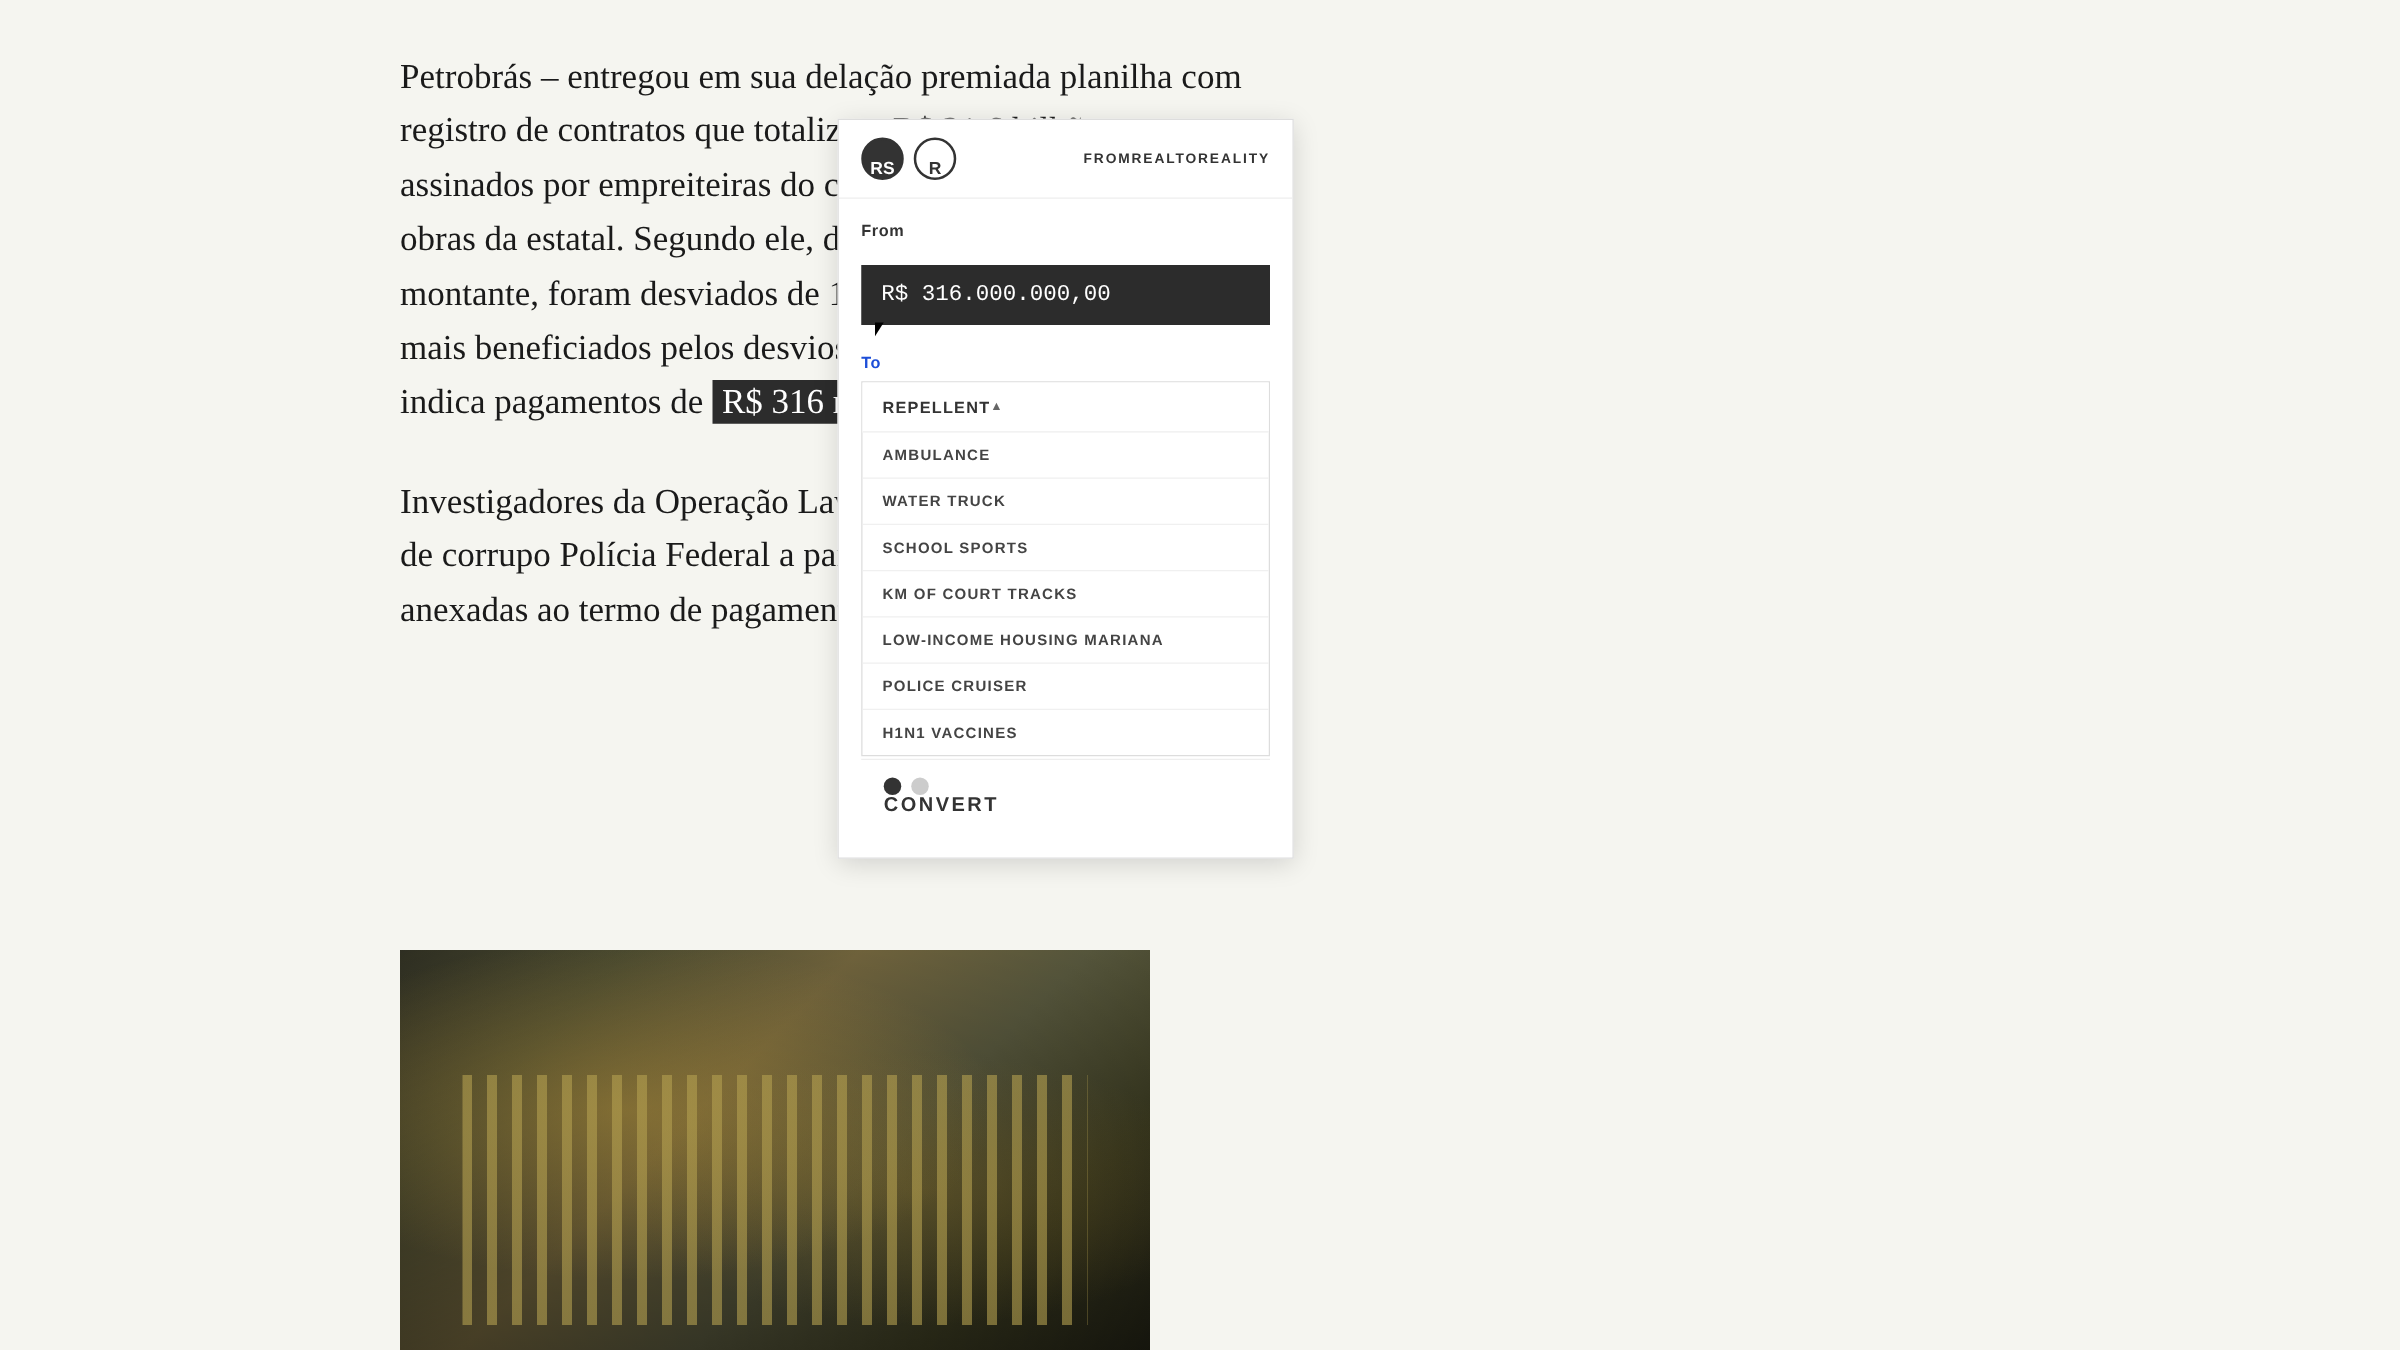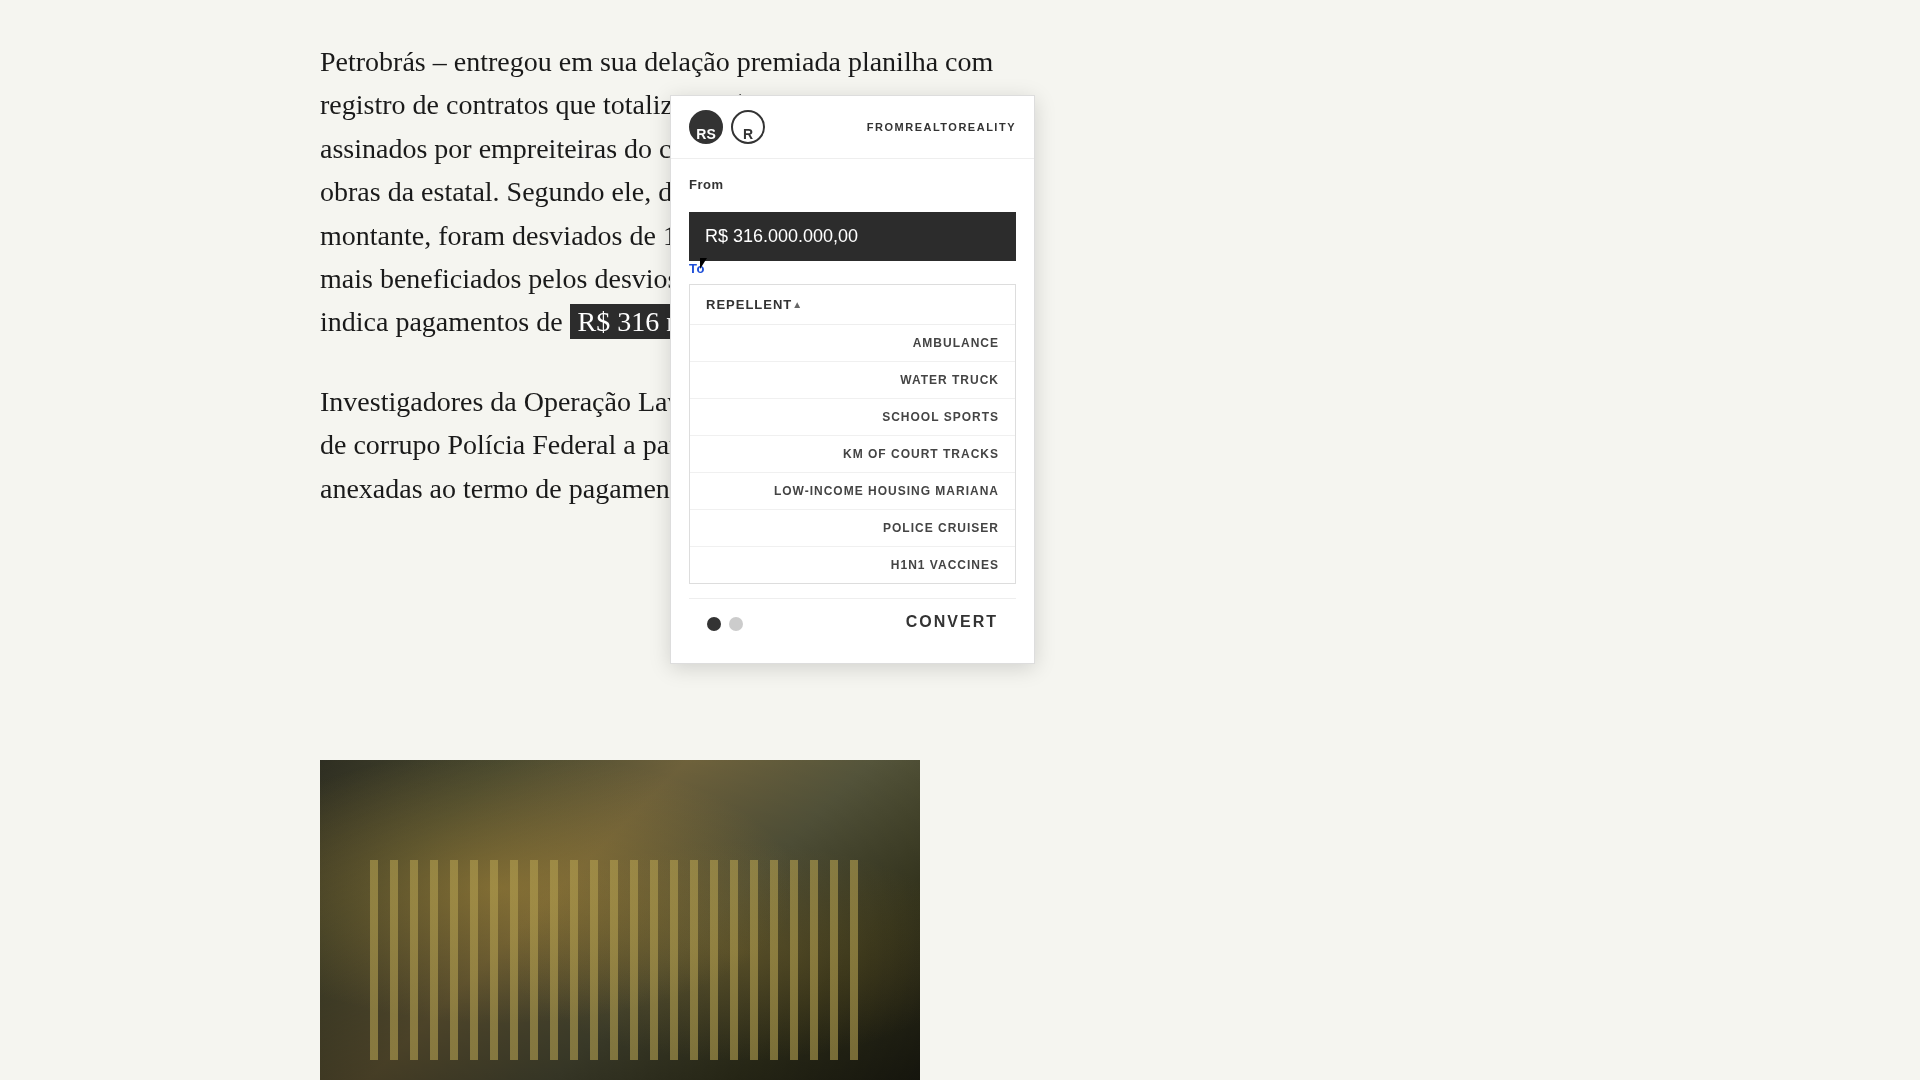--- a/index.html
+++ b/index.html
@@ -128,23 +128,23 @@
       letter-spacing: 0.5px;
     }
 
     .from-input {
       width: 100%;
       background: #2c2c2c;
       color: #fff;
       border: none;
       padding: 14px 16px;
       font-size: 18px;
-      font-family: Liberation Sans, sans-serif;
+      font-family: Liberation Mono, monospace;
       font-weight: 400;
-      margin-bottom: 0;
+      margin-bottom: 22px;
       outline: none;
     }
 
     .to-label {
       font-size: 13px;
       font-weight: bold;
       color: #1d4ed8;
       margin-bottom: 8px;
       letter-spacing: 0.5px;
     }
@@ -179,34 +179,34 @@
     }
 
     .dropdown-item {
       padding: 11px 16px;
       font-size: 12px;
       font-weight: bold;
       letter-spacing: 1px;
       color: #444;
       cursor: pointer;
       border-bottom: 1px solid #f0f0f0;
-      text-align: right;
     }
 
     .dropdown-item:last-child {
       border-bottom: none;
     }
 
     .convert-bar {
       display: flex;
-      align-items: flex-end;
+      align-items: flex-start;
       padding: 14px 18px;
       background: #fff;
       border-top: 1px solid #eee;
-      margin-top: 14px;
+      margin-top: 2px;
+      flex-direction: column;
     }
 
     .toggle-dots {
       display: flex;
       gap: 8px;
       margin-right: auto;
     }
 
     .dot {
       width: 14px;

